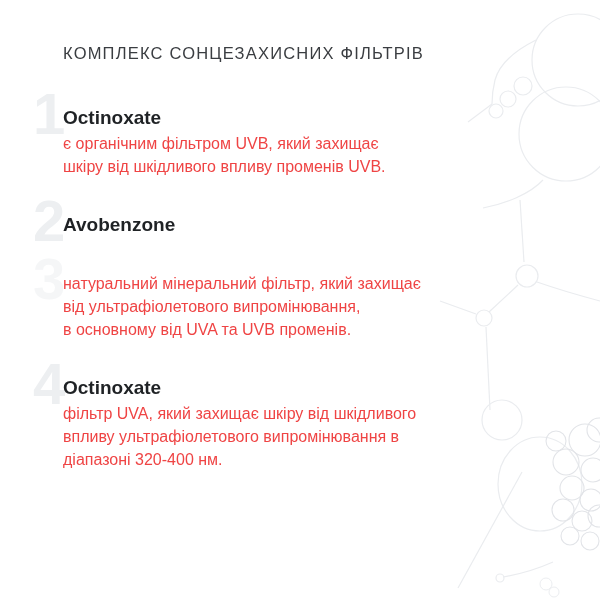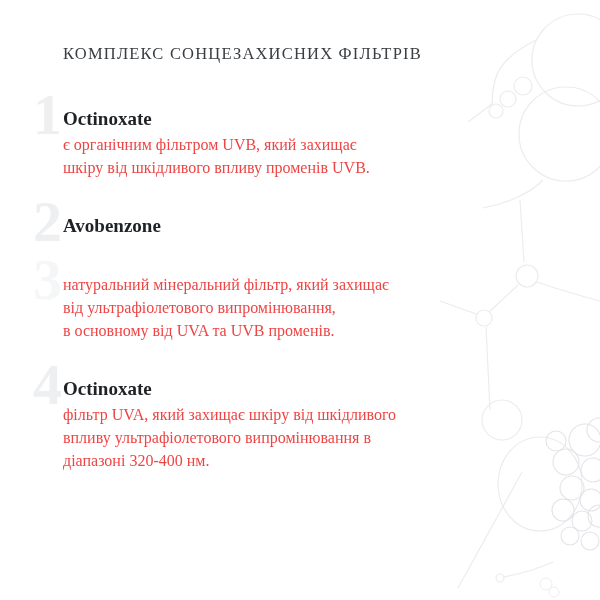--- a/index.html
+++ b/index.html
@@ -6,21 +6,21 @@
     margin: 0;
     padding: 0;
     background: #ffffff;
   }
   .page {
     position: relative;
     width: 600px;
     height: 600px;
     background: #ffffff;
     overflow: hidden;
-    font-family: Liberation Serif, serif;
+    font-family: Liberation Sans, sans-serif;
     box-sizing: border-box;
     padding: 44px 0 12px 63px;
   }
   .foam {
     position: absolute;
     top: 0;
     left: 0;
     width: 600px;
     height: 600px;
     pointer-events: none;

